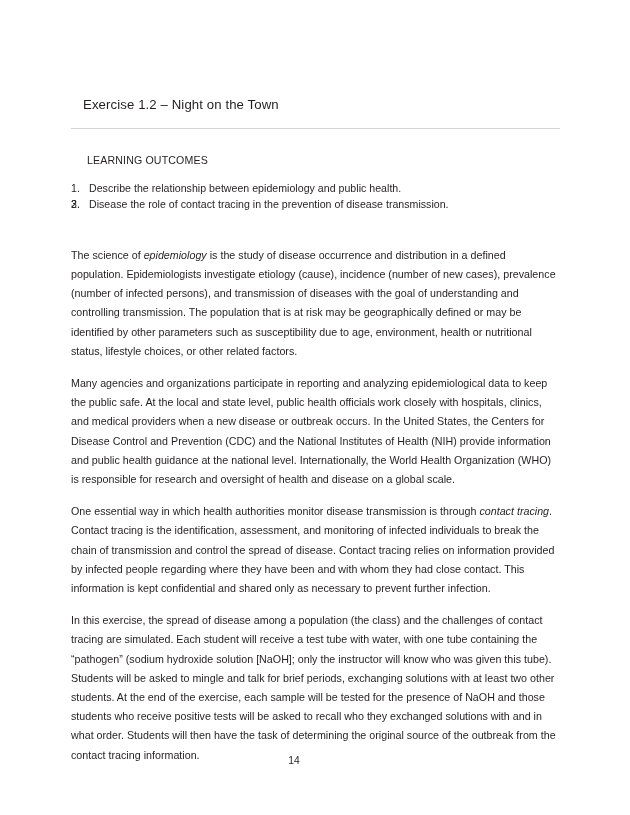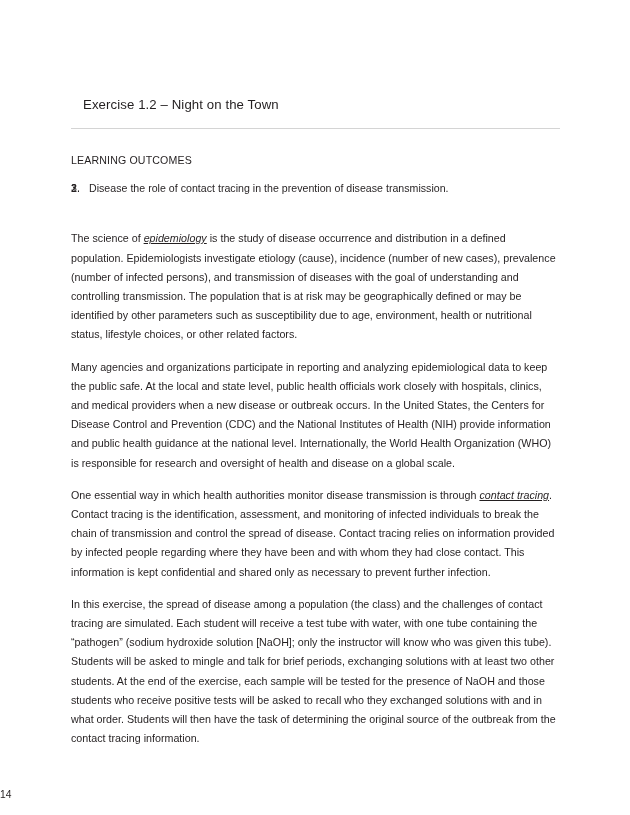--- a/index.html
+++ b/index.html
@@ -48,21 +48,21 @@
     background: #d4d4d4;
     width: 489px;
     margin: 11px 0 0 0;
     border: 0;
   }
 
   .section-heading {
     font-size: 10.6px;
     line-height: 15px;
     color: #231f20;
-    margin: 24px 0 0 0;
+    margin: 24px 0 0 16px;
     letter-spacing: 0.15px;
   }
 
   ol.outcomes {
     list-style: none;
     margin: 12px 0 0 0;
     padding: 0;
   }
   ol.outcomes li {
     position: relative;
@@ -87,48 +87,49 @@
     line-height: 19.2px;
     color: #231f20;
     margin: 0 0 13px 0;
     letter-spacing: 0.01px;
     text-align: left;
   }
   p.para:last-child {
     margin-bottom: 16px;
   }
 
-  em { font-style: italic; text-decoration: underline; }
+  em { font-style: italic; }
 
   .page-number {
     position: absolute;
     left: 0;
-    top: 789px;
+    top: 755px;
     width: 588px;
-    text-align: left;
+    text-align: center;
     font-size: 10.3px;
     color: #231f20;
   }
 </style>
 </head>
 <body>
 
 <div class="page">
 
   <div class="content">
 
     <div class="doc-title">Exercise 1.2 – Night on the Town</div>
 
     <div class="title-rule"></div>
 
     <div class="section-heading">LEARNING OUTCOMES</div>
 
     <ol class="outcomes">
       <li>
         <span class="num">1.</span>
+        <span>Describe the relationship between epidemiology and public health.</span>
       </li>
       <li>
         <span class="num">2.</span>
       </li>
       <li>
         <span class="num">3.</span>
         <span>Disease the role of contact tracing in the prevention of disease transmission.</span>
       </li>
     </ol>
 

